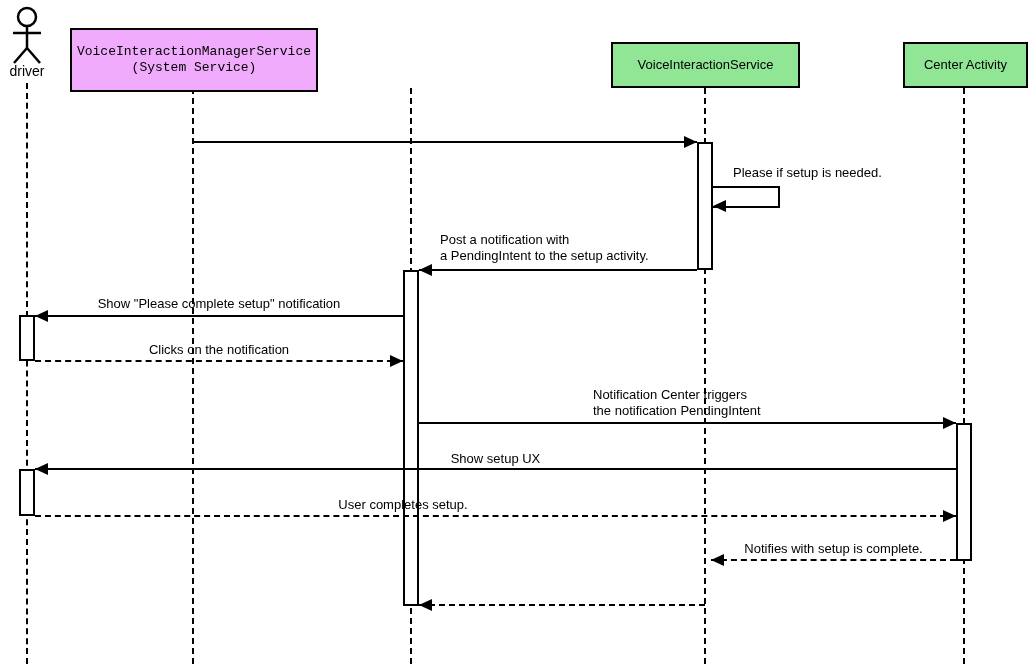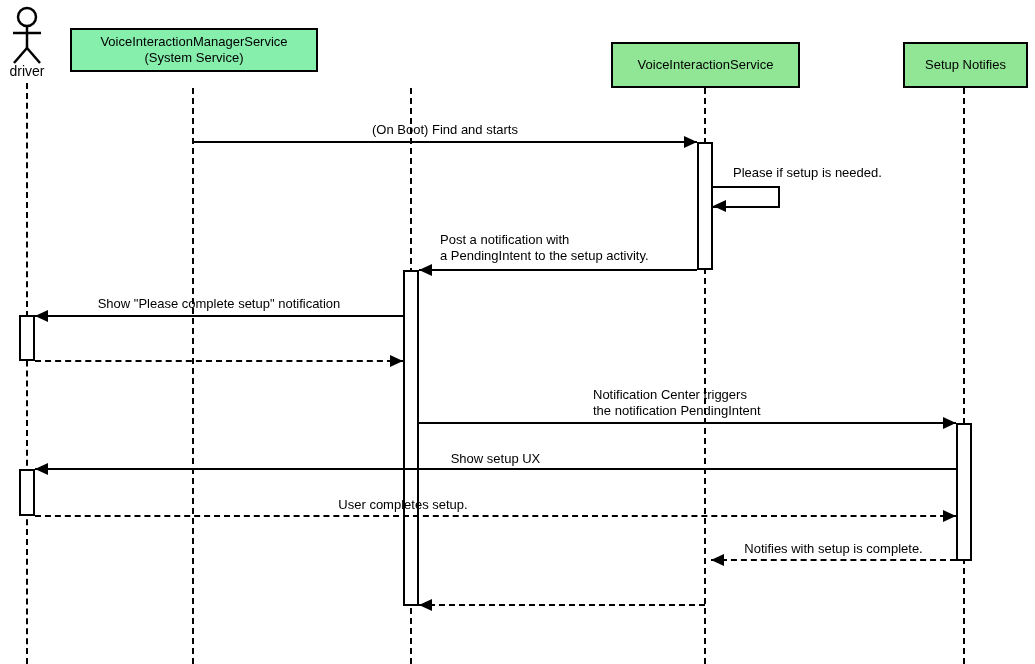--- a/index.html
+++ b/index.html
@@ -52,54 +52,54 @@
 
   <svg class="actor-figure" style="left:6px; top:5px;" width="42" height="60" viewBox="0 0 42 60">
     <circle cx="21" cy="12" r="9" fill="none" stroke="#000" stroke-width="2.5"></circle>
     <line x1="21" y1="21" x2="21" y2="43" stroke="#000" stroke-width="2.5"></line>
     <line x1="7" y1="28" x2="35" y2="28" stroke="#000" stroke-width="2.5"></line>
     <line x1="21" y1="43" x2="8" y2="58" stroke="#000" stroke-width="2.5"></line>
     <line x1="21" y1="43" x2="34" y2="58" stroke="#000" stroke-width="2.5"></line>
   </svg>
   <div class="actor-label" style="left:2px; top:63px; width:50px;">driver</div>
 
-  <div class="pbox" style="left:70px; top:28px; width:248px; height:44px; background:#86efac;">
+  <div class="pbox" style="left:70px; top:28px; width:248px; height:64px; background:#f0abfc;font-family:Liberation Mono, monospace;">
     <span>VoiceInteractionManagerService
 (System Service)</span>
   </div>
   <div class="pbox" style="left:611px; top:42px; width:189px; height:46px; background:#90e695;">
     <span>VoiceInteractionService</span>
   </div>
   <div class="pbox" style="left:903px; top:42px; width:125px; height:46px; background:#90e695;">
-    <span>Setup Notifies</span>
+    <span>Center Activity</span>
   </div>
 
   <div class="bar" style="left:697px; top:142px; height:128px;"></div>
   <div class="bar" style="left:403px; top:270px; height:336px;"></div>
   <div class="bar" style="left:19px;  top:315px; height:46px;"></div>
   <div class="bar" style="left:19px;  top:469px; height:47px;"></div>
   <div class="bar" style="left:956px; top:423px; height:138px;"></div>
 
-  <div class="mlabel center" style="left:193px; top:122px; width:504px;">(On Boot) Find and starts</div>
   <div class="mline" style="left:193px; top:141px; width:504px;"></div>
   <div class="ahead right" style="left:684px; top:136px;"></div>
 
   <div class="mlabel" style="left:733px; top:165px;">Please if setup is needed.</div>
   <div class="selfmsg" style="left:713px; top:186px; width:67px; height:22px;"></div>
   <div class="ahead left" style="left:713px; top:200px;"></div>
 
   <div class="mlabel" style="left:440px; top:232px;">Post a notification with
 a PendingIntent to the setup activity.</div>
   <div class="mline" style="left:419px; top:269px; width:278px;"></div>
   <div class="ahead left" style="left:419px; top:264px;"></div>
 
   <div class="mlabel center" style="left:35px; top:296px; width:368px;">Show "Please complete setup" notification</div>
   <div class="mline" style="left:35px; top:315px; width:368px;"></div>
   <div class="ahead left" style="left:35px; top:310px;"></div>
 
+  <div class="mlabel center" style="left:35px; top:342px; width:368px;">Clicks on the notification</div>
   <div class="mline dashed" style="left:35px; top:360px; width:368px;"></div>
   <div class="ahead right" style="left:390px; top:355px;"></div>
 
   <div class="mlabel" style="left:593px; top:387px;">Notification Center triggers
 the notification PendingIntent</div>
   <div class="mline" style="left:419px; top:422px; width:537px;"></div>
   <div class="ahead right" style="left:943px; top:417px;"></div>
 
   <div class="mlabel center" style="left:35px; top:451px; width:921px;">Show setup UX</div>
   <div class="mline" style="left:35px; top:468px; width:921px;"></div>

